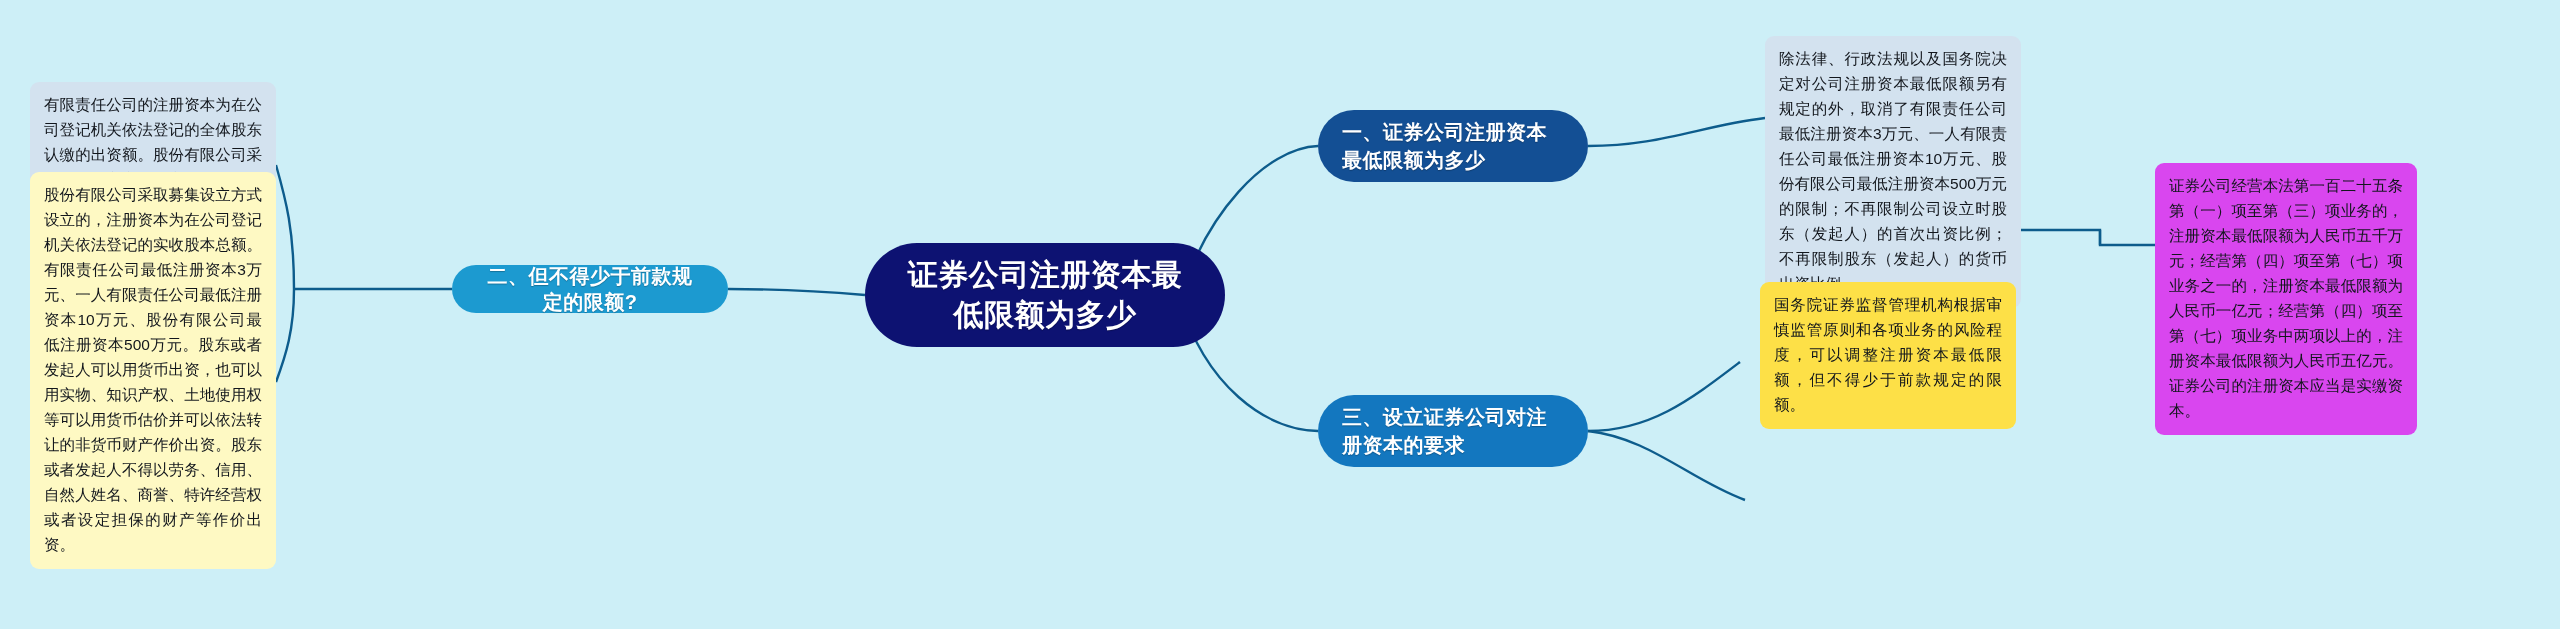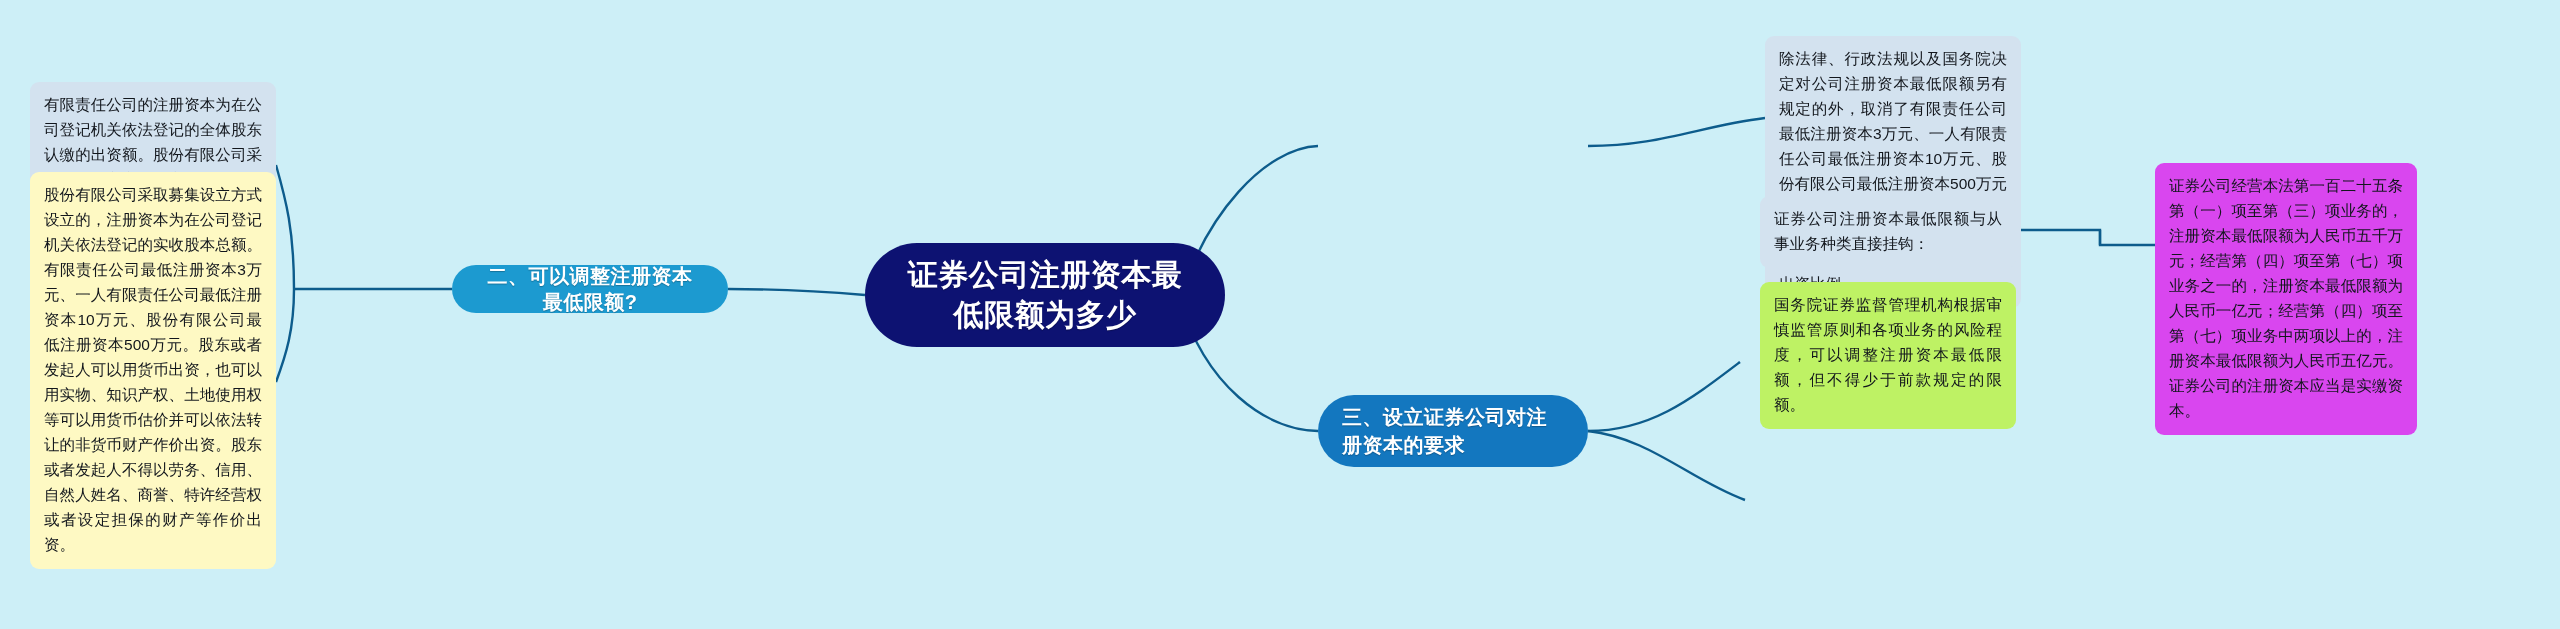--- a/index.html
+++ b/index.html
@@ -131,33 +131,35 @@
       <path d="M 2021 230 L 2100 230 L 2100 245 L 2155 245"></path>
       <path d="M 2100 230 L 2100 245"></path>
     </g>
   </svg>
 
   <div class="card card-left-top" style="background: rgb(211, 226, 239);">有限责任公司的注册资本为在公司登记机关依法登记的全体股东认缴的出资额。股份有限公司采取发起设立方式设立的，注册资本为在公司登记机关依法登记的全体发起人认购的股本总额。</div>
 
   <div class="card card-left-bottom" style="background: #fef9c3;">股份有限公司采取募集设立方式设立的，注册资本为在公司登记机关依法登记的实收股本总额。有限责任公司最低注册资本3万元、一人有限责任公司最低注册资本10万元、股份有限公司最低注册资本500万元。股东或者发起人可以用货币出资，也可以用实物、知识产权、土地使用权等可以用货币估价并可以依法转让的非货币财产作价出资。股东或者发起人不得以劳务、信用、自然人姓名、商誉、特许经营权或者设定担保的财产等作价出资。</div>
 
   <div class="node node-l1" style="background: rgb(28, 154, 208);">
-    <span>二、可以调整注册资本最低限额?</span>
+    <span>二、但不得少于前款规定的限额?</span>
   </div>
 
   <div class="node node-root" style="background: rgb(13, 18, 114);">
     <span>证券公司注册资本最低限额为多少</span>
   </div>
 
+  <div class="node node-r1" style="background: rgb(19, 79, 148);">
+    <span>一、证券公司注册资本最低限额为多少</span>
+  </div>
 
   <div class="node node-r3" style="background: rgb(19, 119, 191);">
     <span>三、设立证券公司对注册资本的要求</span>
   </div>
 
   <div class="card card-right-top" style="background: rgb(211, 226, 239);">除法律、行政法规以及国务院决定对公司注册资本最低限额另有规定的外，取消了有限责任公司最低注册资本3万元、一人有限责任公司最低注册资本10万元、股份有限公司最低注册资本500万元的限制；不再限制公司设立时股东（发起人）的首次出资比例；不再限制股东（发起人）的货币出资比例。</div>
 
-  <div class="card card-right-mid" style="background: rgb(211, 226, 239);">证券公司注册资本最低限额与从事业务种类直接挂钩：</div>
 
-  <div class="card card-right-bot" style="background: #bef264;">国务院证券监督管理机构根据审慎监管原则和各项业务的风险程度，可以调整注册资本最低限额，但不得少于前款规定的限额。</div>
+  <div class="card card-right-bot" style="background: #fde047;">国务院证券监督管理机构根据审慎监管原则和各项业务的风险程度，可以调整注册资本最低限额，但不得少于前款规定的限额。</div>
 
   <div class="card card-far-right" style="background: #d946ef;">证券公司经营本法第一百二十五条第（一）项至第（三）项业务的，注册资本最低限额为人民币五千万元；经营第（四）项至第（七）项业务之一的，注册资本最低限额为人民币一亿元；经营第（四）项至第（七）项业务中两项以上的，注册资本最低限额为人民币五亿元。证券公司的注册资本应当是实缴资本。</div>
 
 </div>
 
 </body></html>

